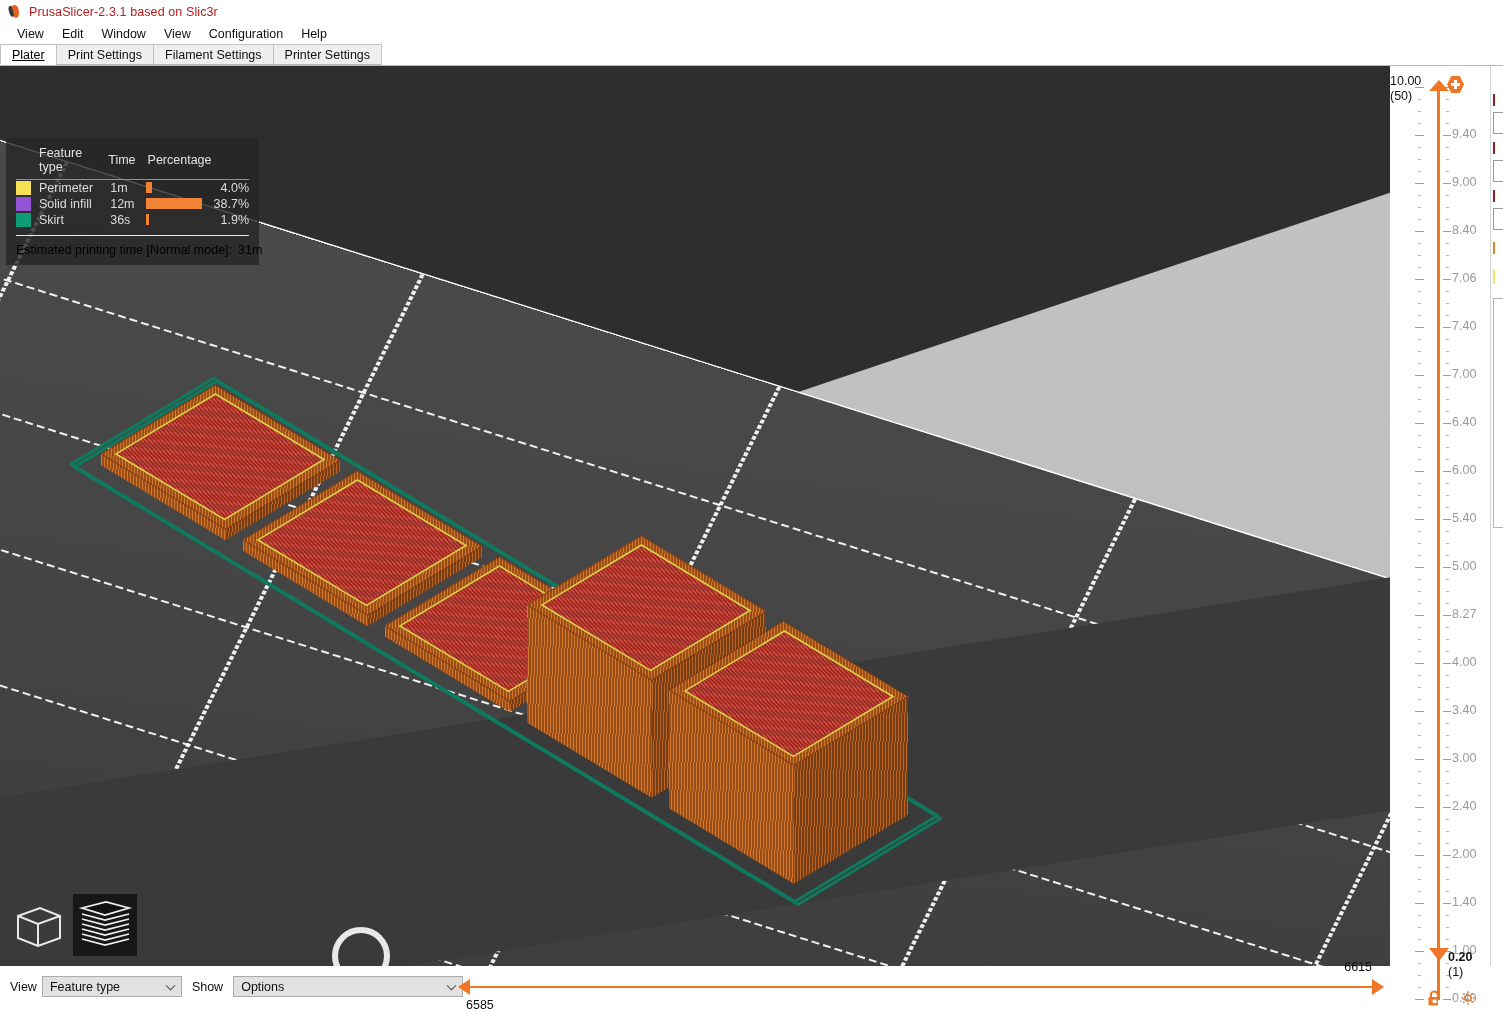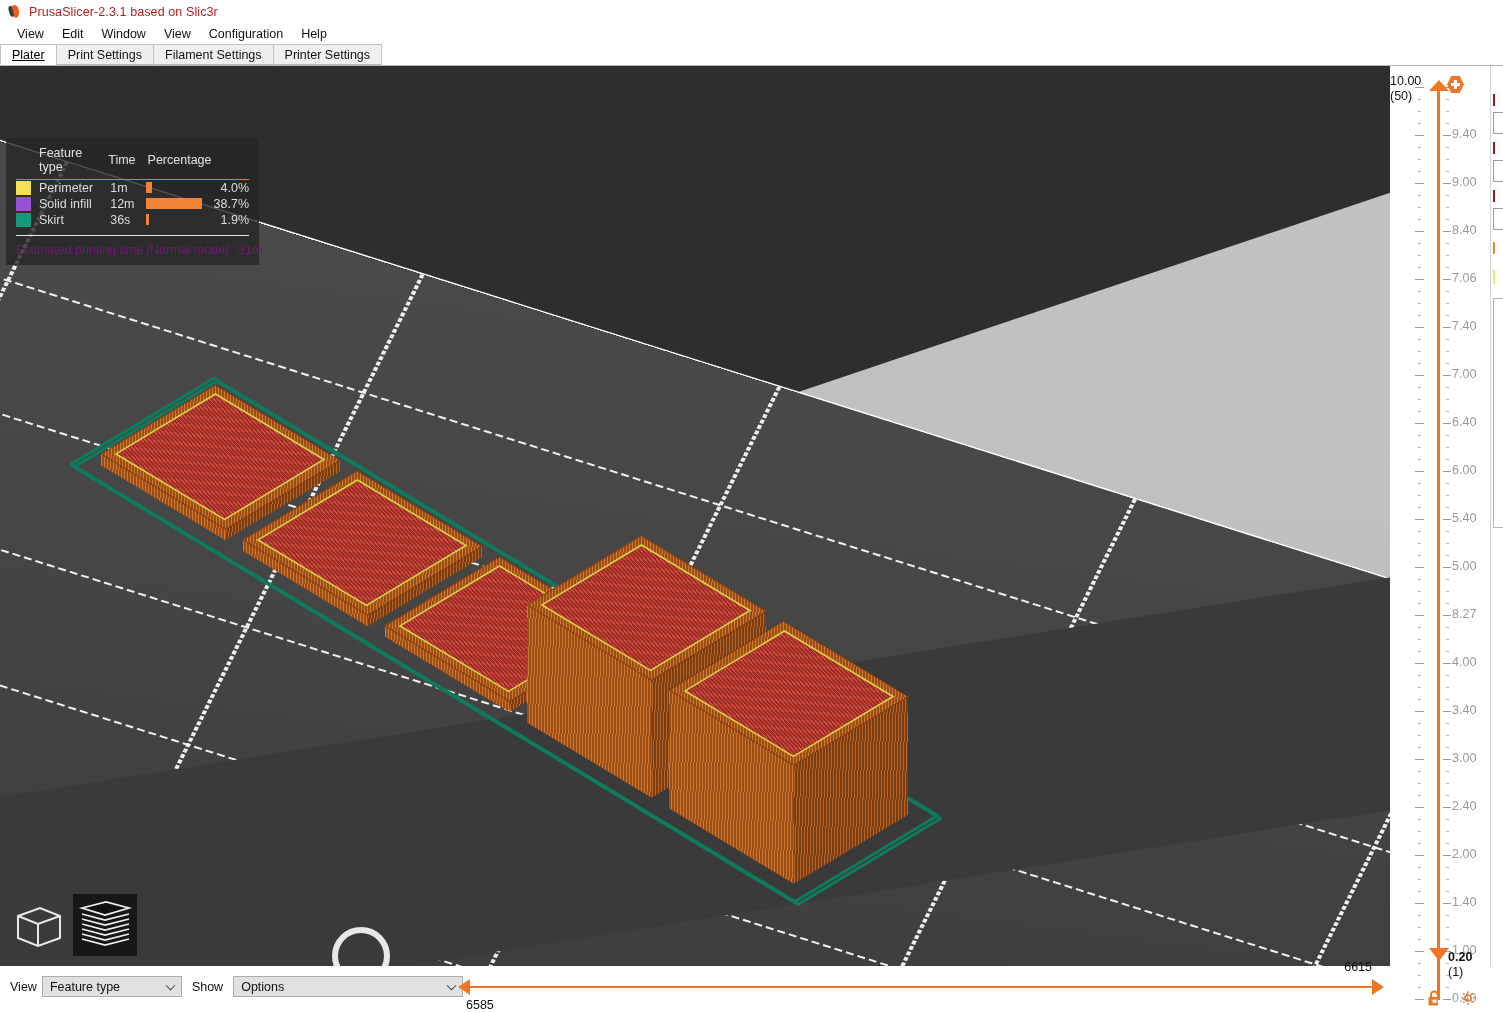--- a/index.html
+++ b/index.html
@@ -133,21 +133,21 @@
   .legend td { padding:1px 0; font-size:12.5px; color:#dcdcdc; }
   .legend .sw { width:17px; }
   .legend .sw i { display:block; width:15px; height:14px; }
   .legend .nm { padding-left:6px; }
   .legend .tm { padding-left:8px; white-space:nowrap; }
   .legend .barcell { padding-left:10px; width:74px; }
   .legend .bar { height:11px; background:#f28234; display:block; }
   .legend .pc { text-align:right; padding-left:4px; white-space:nowrap; }
   .legend .foot-rule { border-top:1px solid #e8e8e8; margin:7px 0 0 0; height:1px; }
   .legend .esttime {
-    margin-top:7px; font-size:12.5px; color:#701a75; white-space:nowrap;
+    margin-top:7px; font-size:12.5px; color:#000000; white-space:nowrap;
   }
   .legend .esttime b { font-weight:normal; margin-left:6px; }
 
   
   .viewmodes {
     position:absolute; left:6px; bottom:10px; display:flex; gap:3px;
   }
   .vm { width:64px; height:62px; background:rgba(60,60,60,.55); position:relative; }
   .vm.sel { background:rgba(18,18,18,.85); }
 

